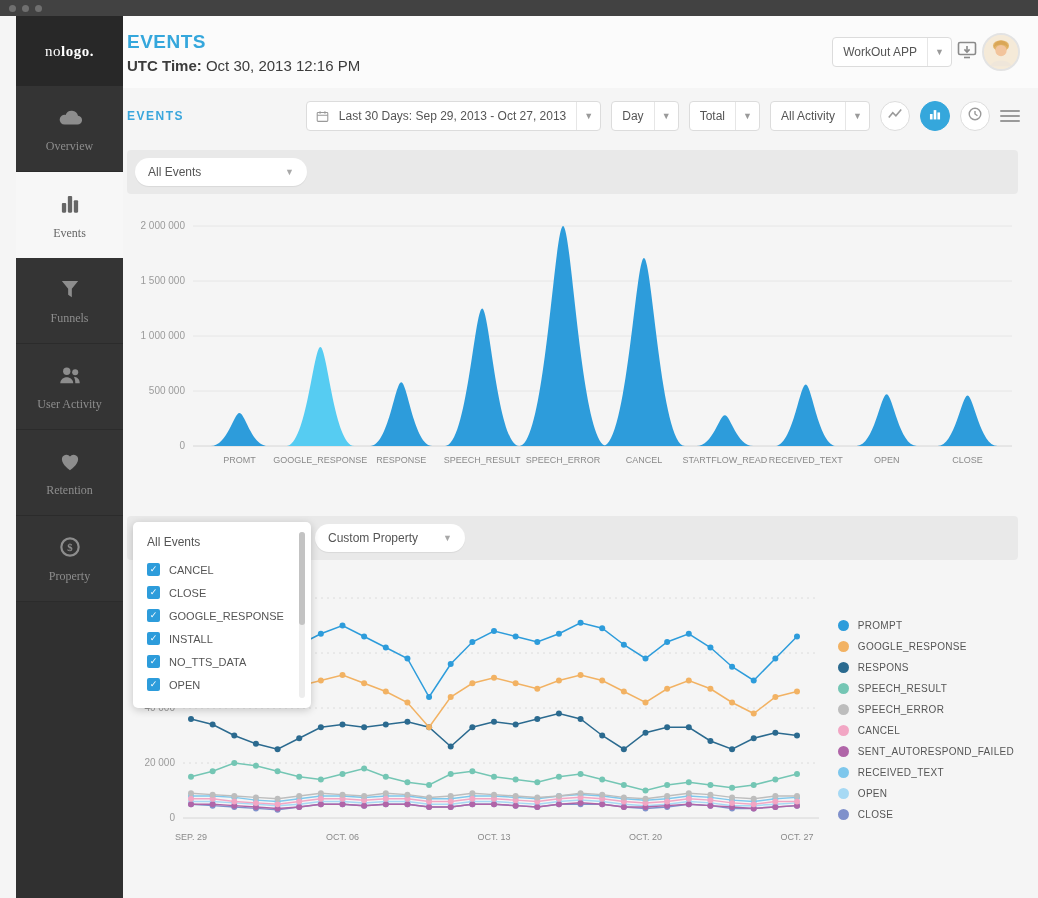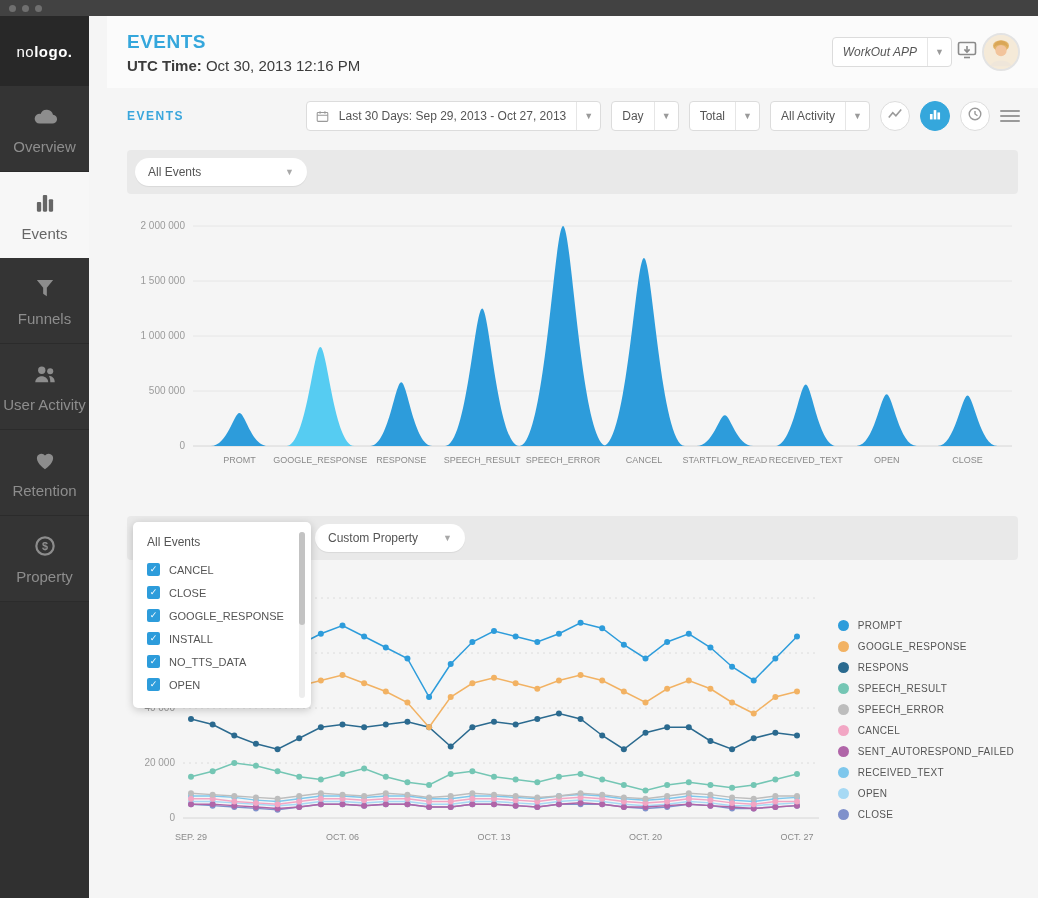--- a/index.html
+++ b/index.html
@@ -10,39 +10,39 @@
     background:#e9e9e9;
   }
   .window { position:relative; width:1038px; height:898px; background:#f5f5f5; }
 
   
   .titlebar { position:absolute; top:0; left:0; right:0; height:16px; background:#424242;
               display:flex; align-items:center; padding-left:9px; gap:6px; z-index:40; }
   .titlebar .dot { width:7px; height:7px; border-radius:50%; background:#6f6f6f; }
 
   
-  .sidebar { position:absolute; top:16px; left:0; width:89px; bottom:0; background:#303030; z-index:30; }
+  .sidebar { position:absolute; top:16px; left:16px; width:107px; bottom:0; background:#303030; z-index:30;font-family:Liberation Serif, serif; }
   .logo { height:70px; display:flex; align-items:center; justify-content:center;
           color:#fff; font-size:15px; background:#282828; letter-spacing:.5px; cursor:pointer; }
   .logo .lt { font-weight:normal; } .logo .lb { font-weight:bold; }
   .nav-item { height:86px; display:flex; flex-direction:column; align-items:center; justify-content:center;
               gap:8px; color:#8d8d8d; cursor:pointer; background:#343434; border-bottom:1px solid #2b2b2b; }
   .nav-item.active { background:#f7f7f7; color:#666; border-bottom:none; }
   .nav-icon { width:28px; height:28px; display:flex; align-items:center; justify-content:center; }
   .nav-icon svg { width:26px; height:26px; }
-  .nav-label { font-size:15px;text-align:right; }
+  .nav-label { font-size:12px;text-align:right; }
 
   
   .main { position:absolute; left:107px; top:16px; right:0; bottom:0; background:#f5f5f5; }
 
   .app-header { height:72px; background:#fbfbfb; display:flex; align-items:center; padding:0 18px 0 20px; }
   .page-title { color:#35a7dc; font-size:19px; font-weight:bold; letter-spacing:.5px; }
   .utc { font-size:15px; color:#3c3c3c; margin-top:4px; }
   .utc b { font-weight:bold; }
-  .header-right { margin-left:auto; display:flex; align-items:center; gap:0;font-style:italic; }
+  .header-right { margin-left:auto; display:flex; align-items:center; gap:0; }
 
   .select { height:30px; background:#fff; border:1px solid #dcdcdc; border-radius:4px;
             display:flex; align-items:center; font-size:12px; color:#555; cursor:pointer; }
   .sel-text { padding:0 10px; white-space:nowrap; }
   .sel-caret { width:24px; align-self:stretch; display:flex; align-items:center; justify-content:center;
                border-left:1px solid #e6e6e6; color:#9a9a9a; font-size:9px; }
   .sel-ico { padding-left:9px; display:flex; align-items:center; color:#999; }
 
   .icon-btn { width:30px; height:26px; display:flex; align-items:center; justify-content:center; color:#8a8a8a; cursor:pointer; }
   .avatar { width:38px; height:38px; border-radius:50%; border:2px solid #e3e3e3; overflow:hidden; cursor:pointer; background:#f5ead8; }

